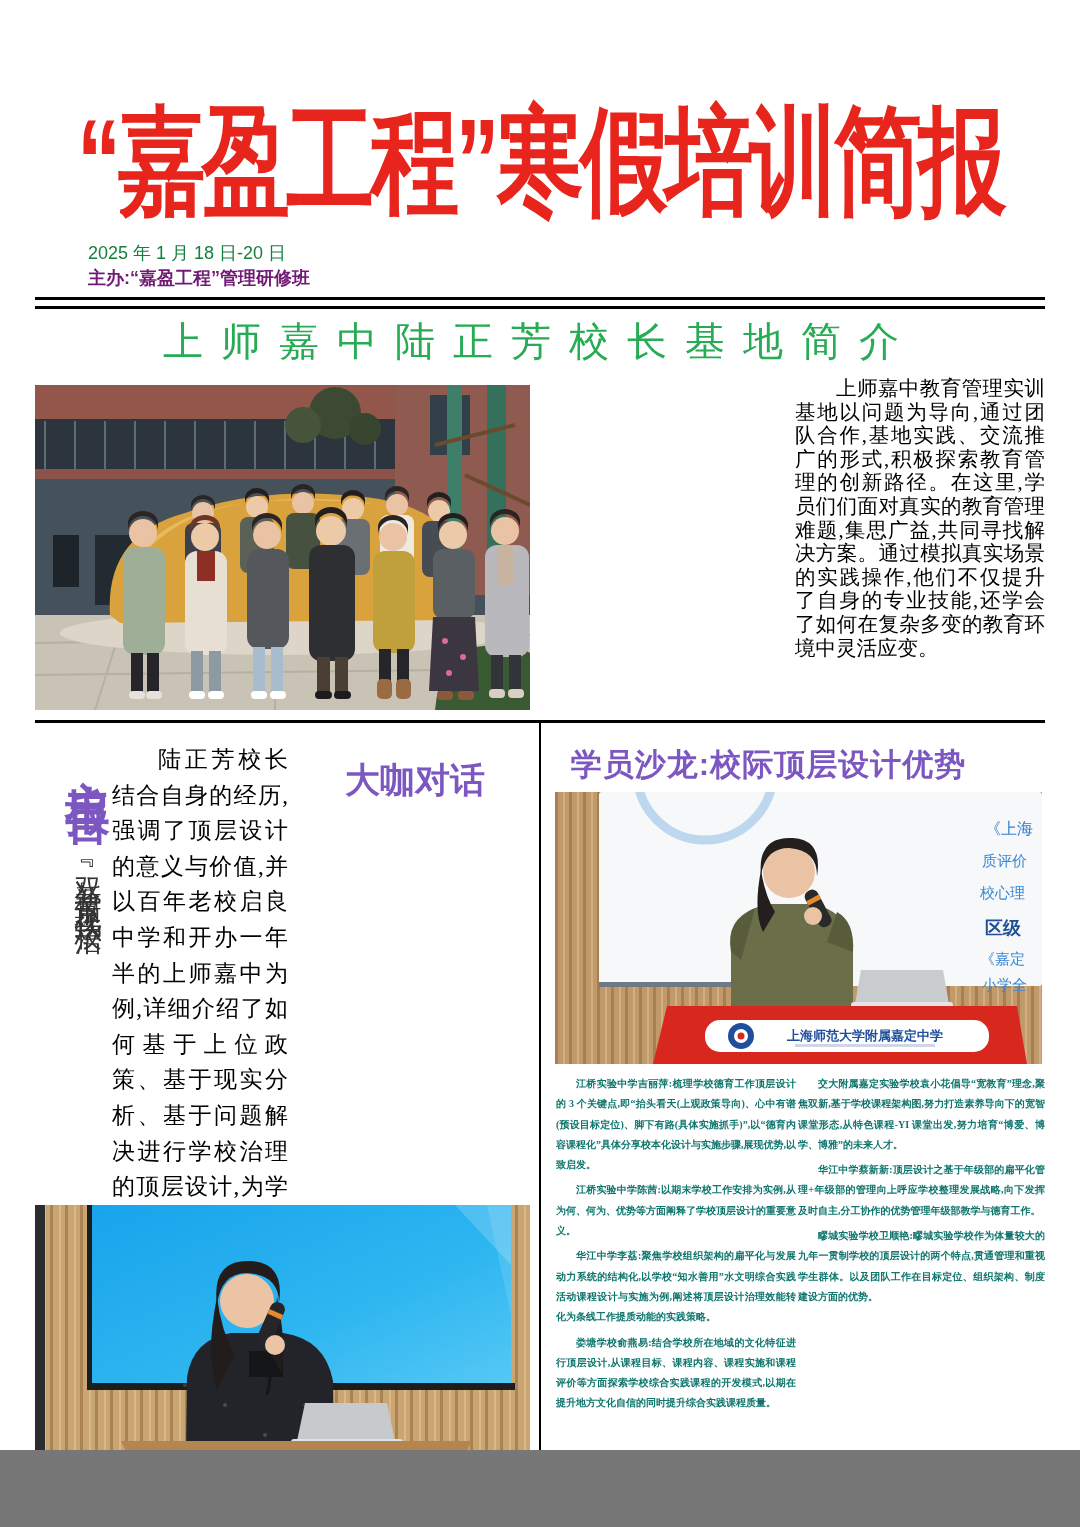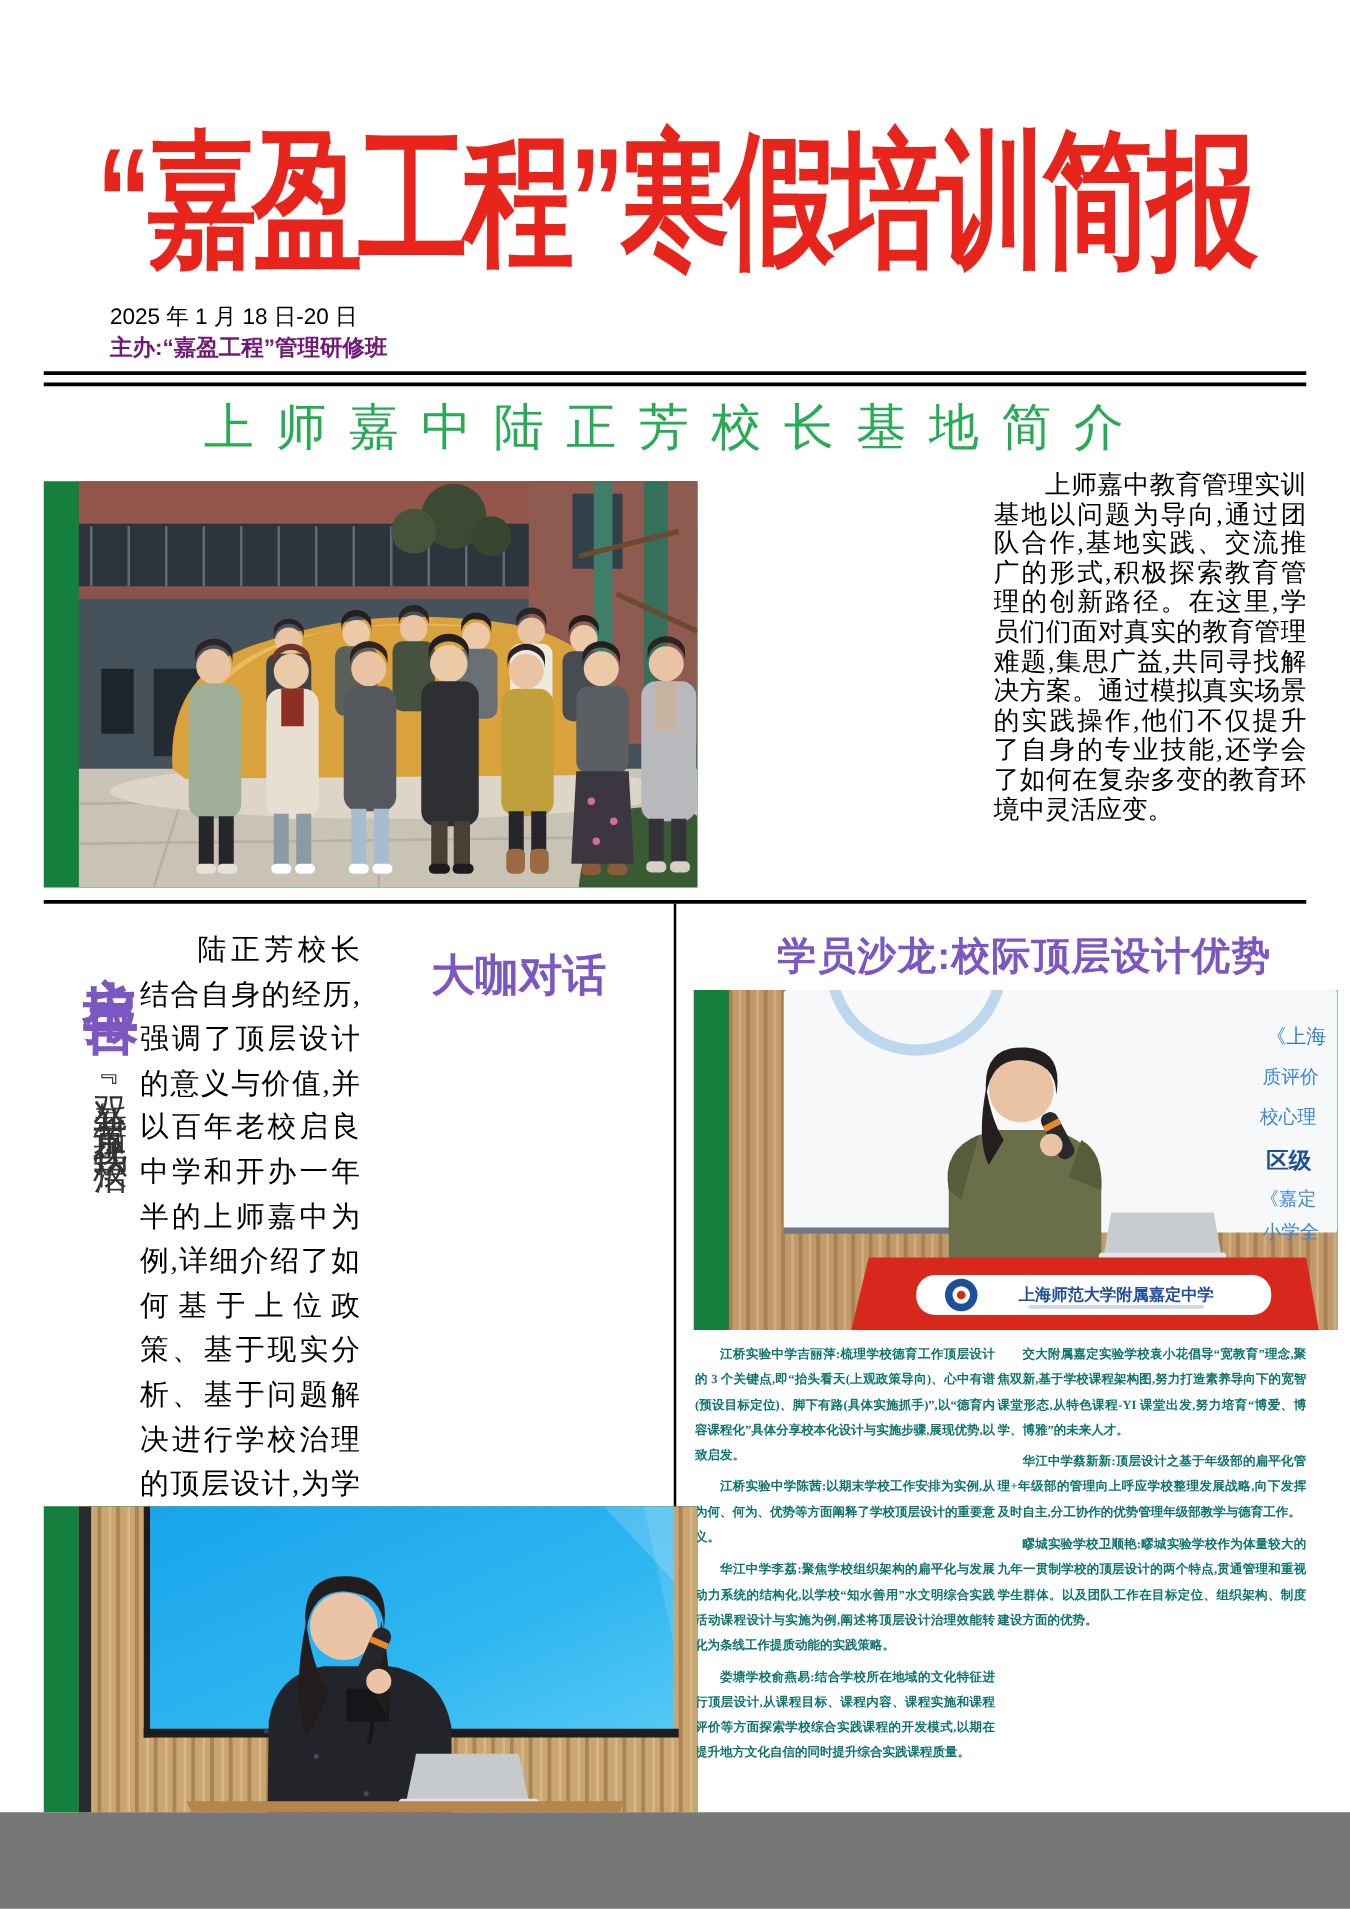--- a/index.html
+++ b/index.html
@@ -12,38 +12,38 @@
   .masthead-title{
     position:absolute;left:0;right:0;top:96px;text-align:center;white-space:nowrap;
   }
   .masthead-title span{
     display:inline-block;font-family:"Liberation Sans",sans-serif;
     font-weight:900;font-size:100px;line-height:1.1;color:#e8251d;
     transform:scale(0.88,1.18);transform-origin:center top;letter-spacing:-4px;
   }
   .mast-date{
     position:absolute;left:88px;top:241px;font-size:18px;
-    font-family:"Liberation Sans",sans-serif;color:#000000;
+    font-family:"Liberation Sans",sans-serif;color:#15803d;
   }
   .mast-org{
     position:absolute;left:88px;top:266px;font-size:18px;font-weight:bold;
     font-family:"Liberation Sans",sans-serif;color:#701a75;
   }
   .rule{position:absolute;left:35px;right:35px;background:#000;}
   .rule-a{top:297px;height:3px;}
   .rule-b{top:306px;height:3px;}
   .rule-mid{top:720px;height:3px;}
   .vrule{position:absolute;left:539px;top:723px;height:804px;width:2px;background:#000;}
   
   .sec1-heading{
     position:absolute;left:0;right:0;top:314px;text-align:center;
     font-size:40px;letter-spacing:18px;color:#27ab55;font-weight:500;
     font-family:"Liberation Serif",serif;white-space:nowrap;
   }
-  .photo{position:absolute;overflow:hidden;background:#15803d;padding-left:28px;}
+  .photo{position:absolute;overflow:hidden;background:#b91c1c;}
   .photo svg{display:block;}
   #photo-group{left:35px;top:385px;width:495px;height:325px;}
   .sec1-col{
     position:absolute;top:377px;width:252px;font-size:20.5px;line-height:23.6px;
     text-align:justify;text-indent:2em;overflow:hidden;height:334px;
   }
   #sec1-col1{left:536px;}
   #sec1-col2{left:795px;width:250px;}
   
   .vertical-head{
@@ -66,21 +66,21 @@
     font-family:"Liberation Sans",sans-serif;font-weight:bold;font-size:35px;color:#7d57c1;
   }
   .daka-col{
     position:absolute;left:293px;top:805px;width:243px;height:400px;
     font-size:22.5px;line-height:29px;text-align:justify;overflow:hidden;
   }
   .daka-col p{margin:0;text-indent:2em;}
   #photo-speaker2{left:35px;top:1205px;width:495px;height:322px;}
   
   .salon-heading{
-    position:absolute;left:571px;top:744px;width:497px;text-align:center;
+    position:absolute;left:520px;top:744px;width:497px;text-align:center;
     font-family:"Liberation Sans",sans-serif;font-weight:bold;font-size:31px;
     color:#7d57c1;letter-spacing:1px;white-space:nowrap;
   }
   #photo-speaker1{left:555px;top:792px;width:487px;height:272px;}
   .salon-col{
     position:absolute;top:1074px;height:453px;font-size:10px;line-height:20.3px;
     text-align:justify;overflow:hidden;font-weight:bold;color:#0f766e;
   }
   .salon-col p{margin:0 0 5px 0;text-indent:2em;}
   #salon-col1{left:556px;width:240px;}

